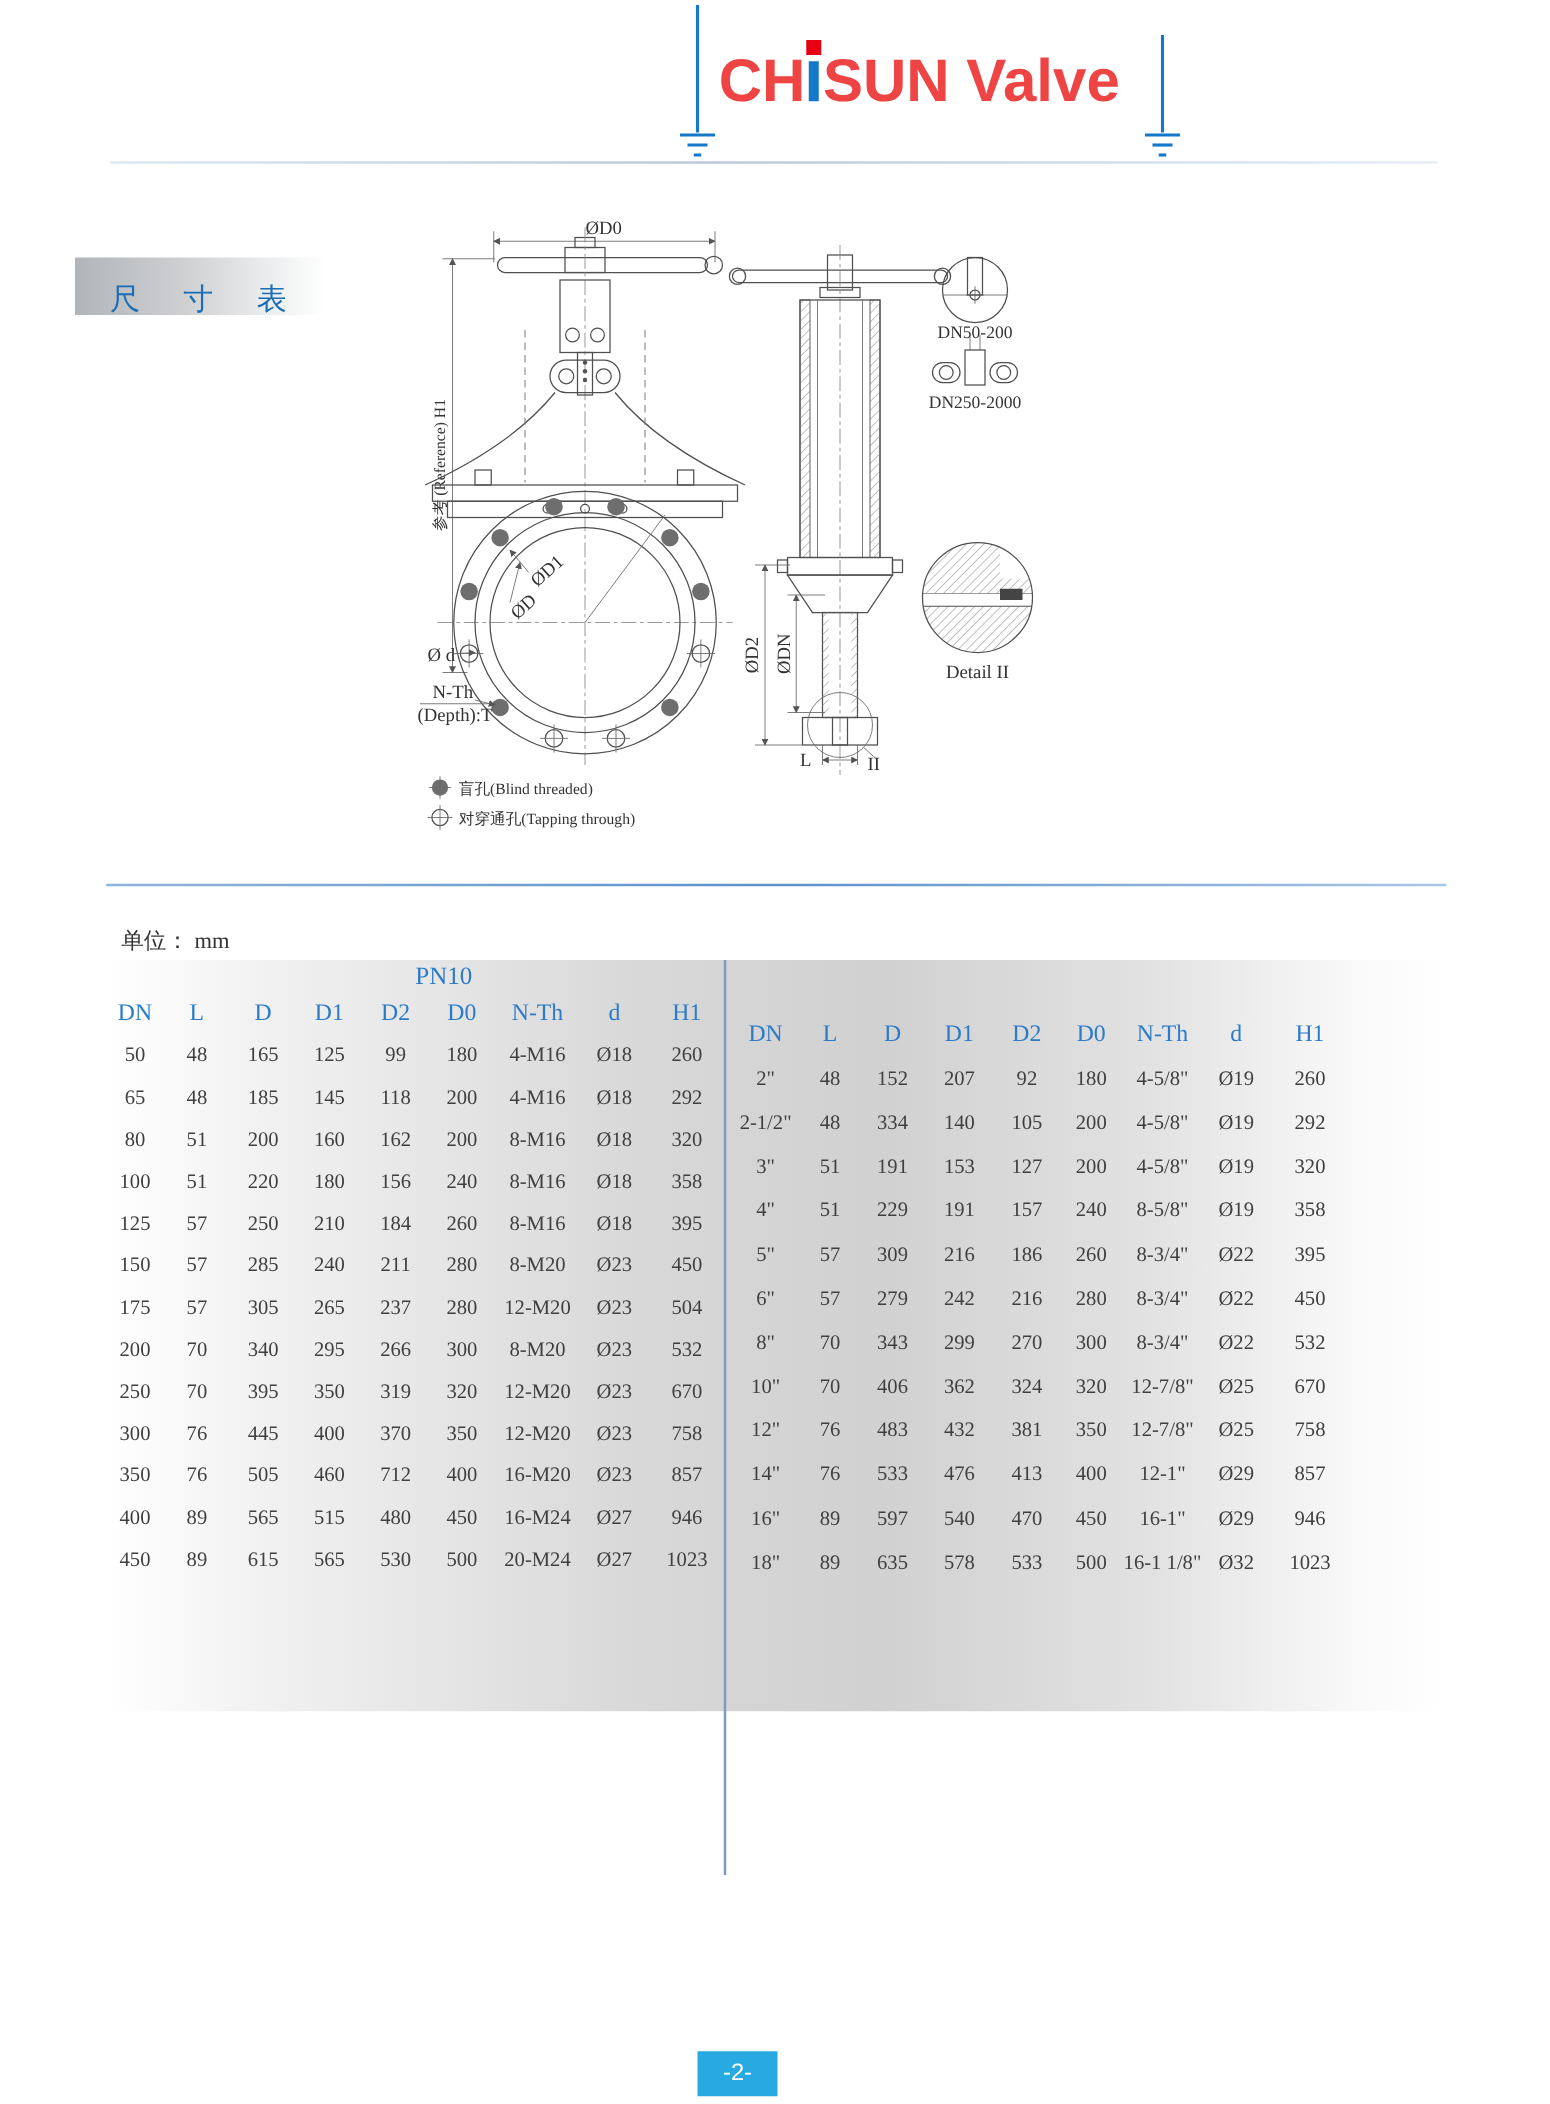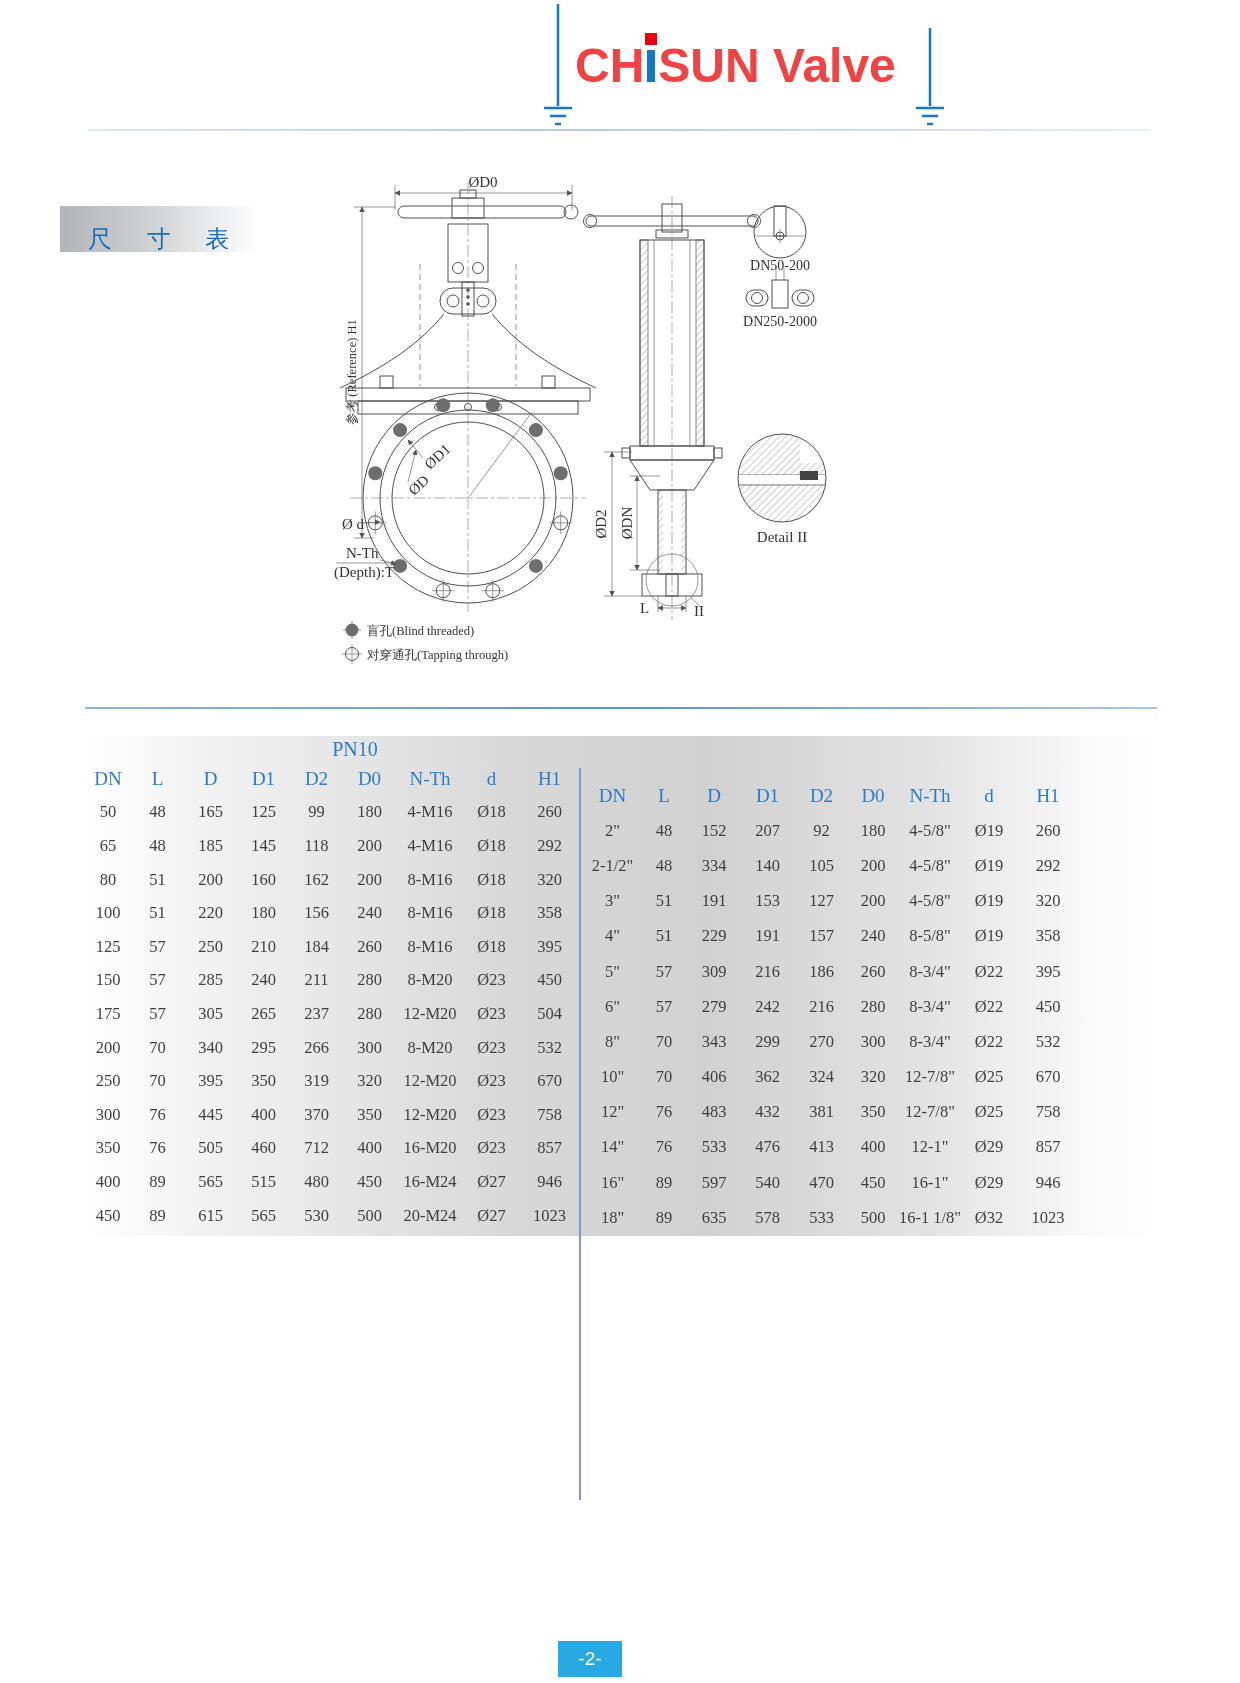--- a/index.html
+++ b/index.html
@@ -28,21 +28,21 @@
   svg .dash{fill:none;stroke:#7a7a7a;stroke-width:.8;stroke-dasharray:6 4;}
   svg text{font-family:"Liberation Serif",serif;fill:#333;}
   svg .dim{font-size:15px;}
   svg .sm{font-size:12.5px;}
   svg .lbl{font-size:14px;}
   
   .tbl-rule{position:absolute;left:85px;top:707px;width:1072px;height:2px;
             background:linear-gradient(90deg,#8fb4dd,#5d92cc 50%,#a9c6e6);}
   .unit{position:absolute;left:85px;top:740px;font-size:18px;color:#333;margin-left:12px;}
   
-  .tables-band{position:absolute;left:85px;top:736px;width:1072px;height:500px;
+  .tables-band{position:absolute;left:85px;top:768px;width:1072px;height:601px;
                background:linear-gradient(90deg,#ffffff 0%,#f1f1f1 12%,#d8d8d8 40%,#d1d1d1 58%,#e2e2e2 78%,#fafafa 94%,#ffffff 100%);}
   .tbl-title{position:absolute;text-align:center;font-size:20px;color:#2b7bc9;}
   .tbl-title.pn10{left:0;top:2px;width:540px;}
   .tbl-title.ansi{left:500px;top:8px;width:572px;}
   .grid{position:absolute;display:grid;}
   .grid.pn10{left:0;top:26px;width:495px;
              grid-template-columns:46px 53px 53px 53px 53px 53px 68px 55px 61px;
              grid-auto-rows:33.6px;}
   .grid.ansi{left:500px;top:42px;width:495px;
              grid-template-columns:55px 48px 52px 55px 53px 50px 64px 54px 64px;

